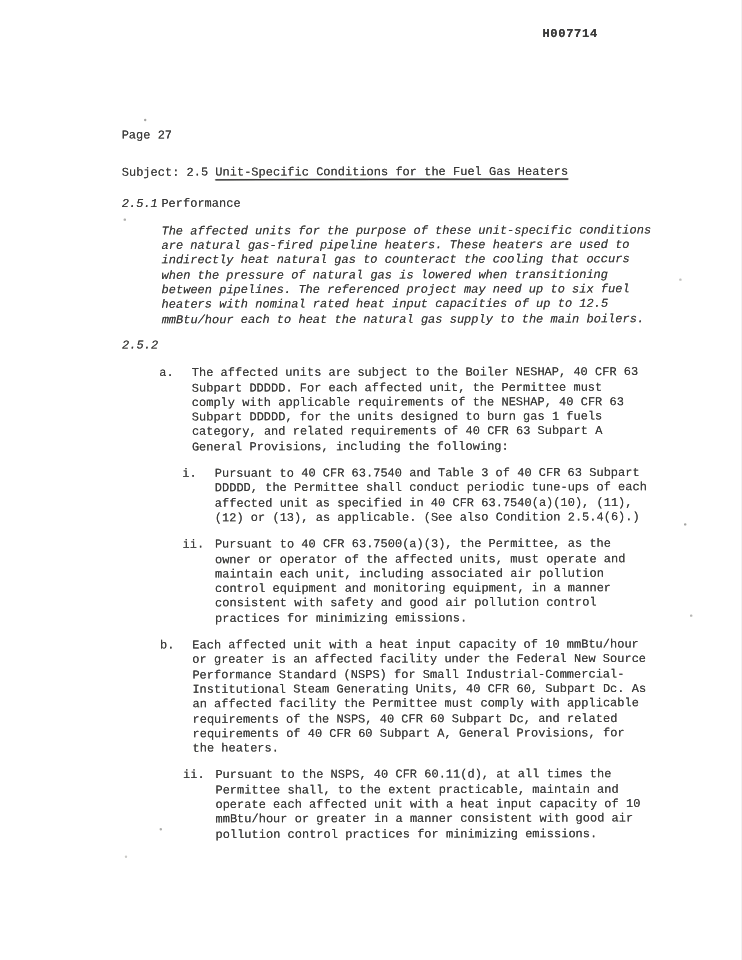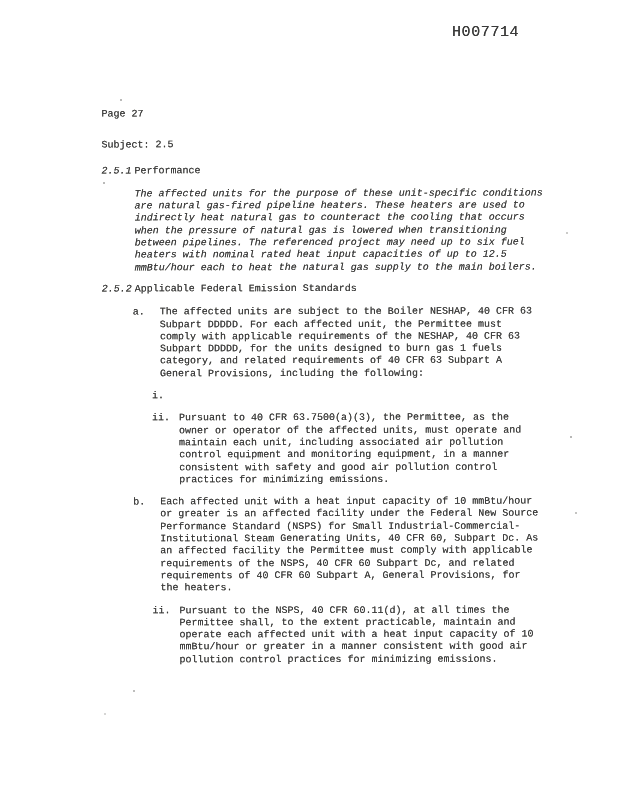--- a/index.html
+++ b/index.html
@@ -10,22 +10,22 @@
     background: #fcfcfa;
     overflow: hidden;
     font-family: "Liberation Mono", "DejaVu Sans Mono", monospace;
     color: #3e3e3e;
     filter: blur(0.22px) contrast(1.04);
   }
   .bates {
     position: absolute;
     top: 24px;
     left: 452px;
-    font-size: 15px;
-    font-weight: normal;
+    font-size: 10px;
+    font-weight: bold;
     letter-spacing: 0.6px;
     text-shadow: 0 0 0.5px rgba(40,40,40,0.9);
   }
   .content {
     position: absolute;
     top: 108px;
     left: 102px;
     width: 456px;
     font-size: 10px;
     line-height: 12.3px;
@@ -57,41 +57,42 @@
 <div class="page">
 
   <div class="bates">H007714</div>
 
   <div class="content">
 
     <div class="page-label">Page 27</div>
 
     <div class="subject">
       <span class="subj-prefix">Subject: 2.5</span>
+      <span class="subj-title">Unit-Specific Conditions for the Fuel Gas Heaters</span>
     </div>
 
     <div class="sec-head">
       <span class="sec-num">2.5.1</span>
       <span class="sec-title">Performance</span>
     </div>
 
     <p class="body-para">The affected units for the purpose of these unit-specific conditions are natural gas-fired pipeline heaters.  These heaters are used to indirectly heat natural gas to counteract the cooling that occurs when the pressure of natural gas is lowered when transitioning between pipelines.  The referenced project may need up to six fuel heaters with nominal rated heat input capacities of up to 12.5 mmBtu/hour each to heat the natural gas supply to the main boilers.</p>
 
     <div class="sec-head">
       <span class="sec-num">2.5.2</span>
-      <span class="sec-title">Applicable Federal Emission Standards</span>
     </div>
 
     <div class="item lvl2">
       <span class="item-label">a.</span>
       <div class="item-text">The affected units are subject to the Boiler NESHAP, 40 CFR 63 Subpart DDDDD.  For each affected unit, the Permittee must comply with applicable requirements of the NESHAP, 40 CFR 63 Subpart DDDDD, for the units designed to burn gas 1 fuels category, and related requirements of 40 CFR 63 Subpart A General Provisions, including the following:</div>
     </div>
 
     <div class="item lvl3">
       <span class="item-label">i.</span>
+      <div class="item-text">Pursuant to 40 CFR 63.7540 and Table 3 of 40 CFR 63 Subpart DDDDD, the Permittee shall conduct periodic tune-ups of each affected unit as specified in 40 CFR 63.7540(a)(10), (11), (12) or (13), as applicable.  (See also Condition 2.5.4(6).)</div>
     </div>
 
     <div class="item lvl3">
       <span class="item-label">ii.</span>
       <div class="item-text">Pursuant to 40 CFR 63.7500(a)(3), the Permittee, as the owner or operator of the affected units, must operate and maintain each unit, including associated air pollution control equipment and monitoring equipment, in a manner consistent with safety and good air pollution control practices for minimizing emissions.</div>
     </div>
 
     <div class="item lvl2">
       <span class="item-label">b.</span>
       <div class="item-text">Each affected unit with a heat input capacity of 10 mmBtu/hour or greater is an affected facility under the Federal New Source Performance Standard (NSPS) for Small Industrial-Commercial-Institutional Steam Generating Units, 40 CFR 60, Subpart Dc.  As an affected facility the Permittee must comply with applicable requirements of the NSPS, 40 CFR 60 Subpart Dc, and related requirements of 40 CFR 60 Subpart A, General Provisions, for the heaters.</div>

